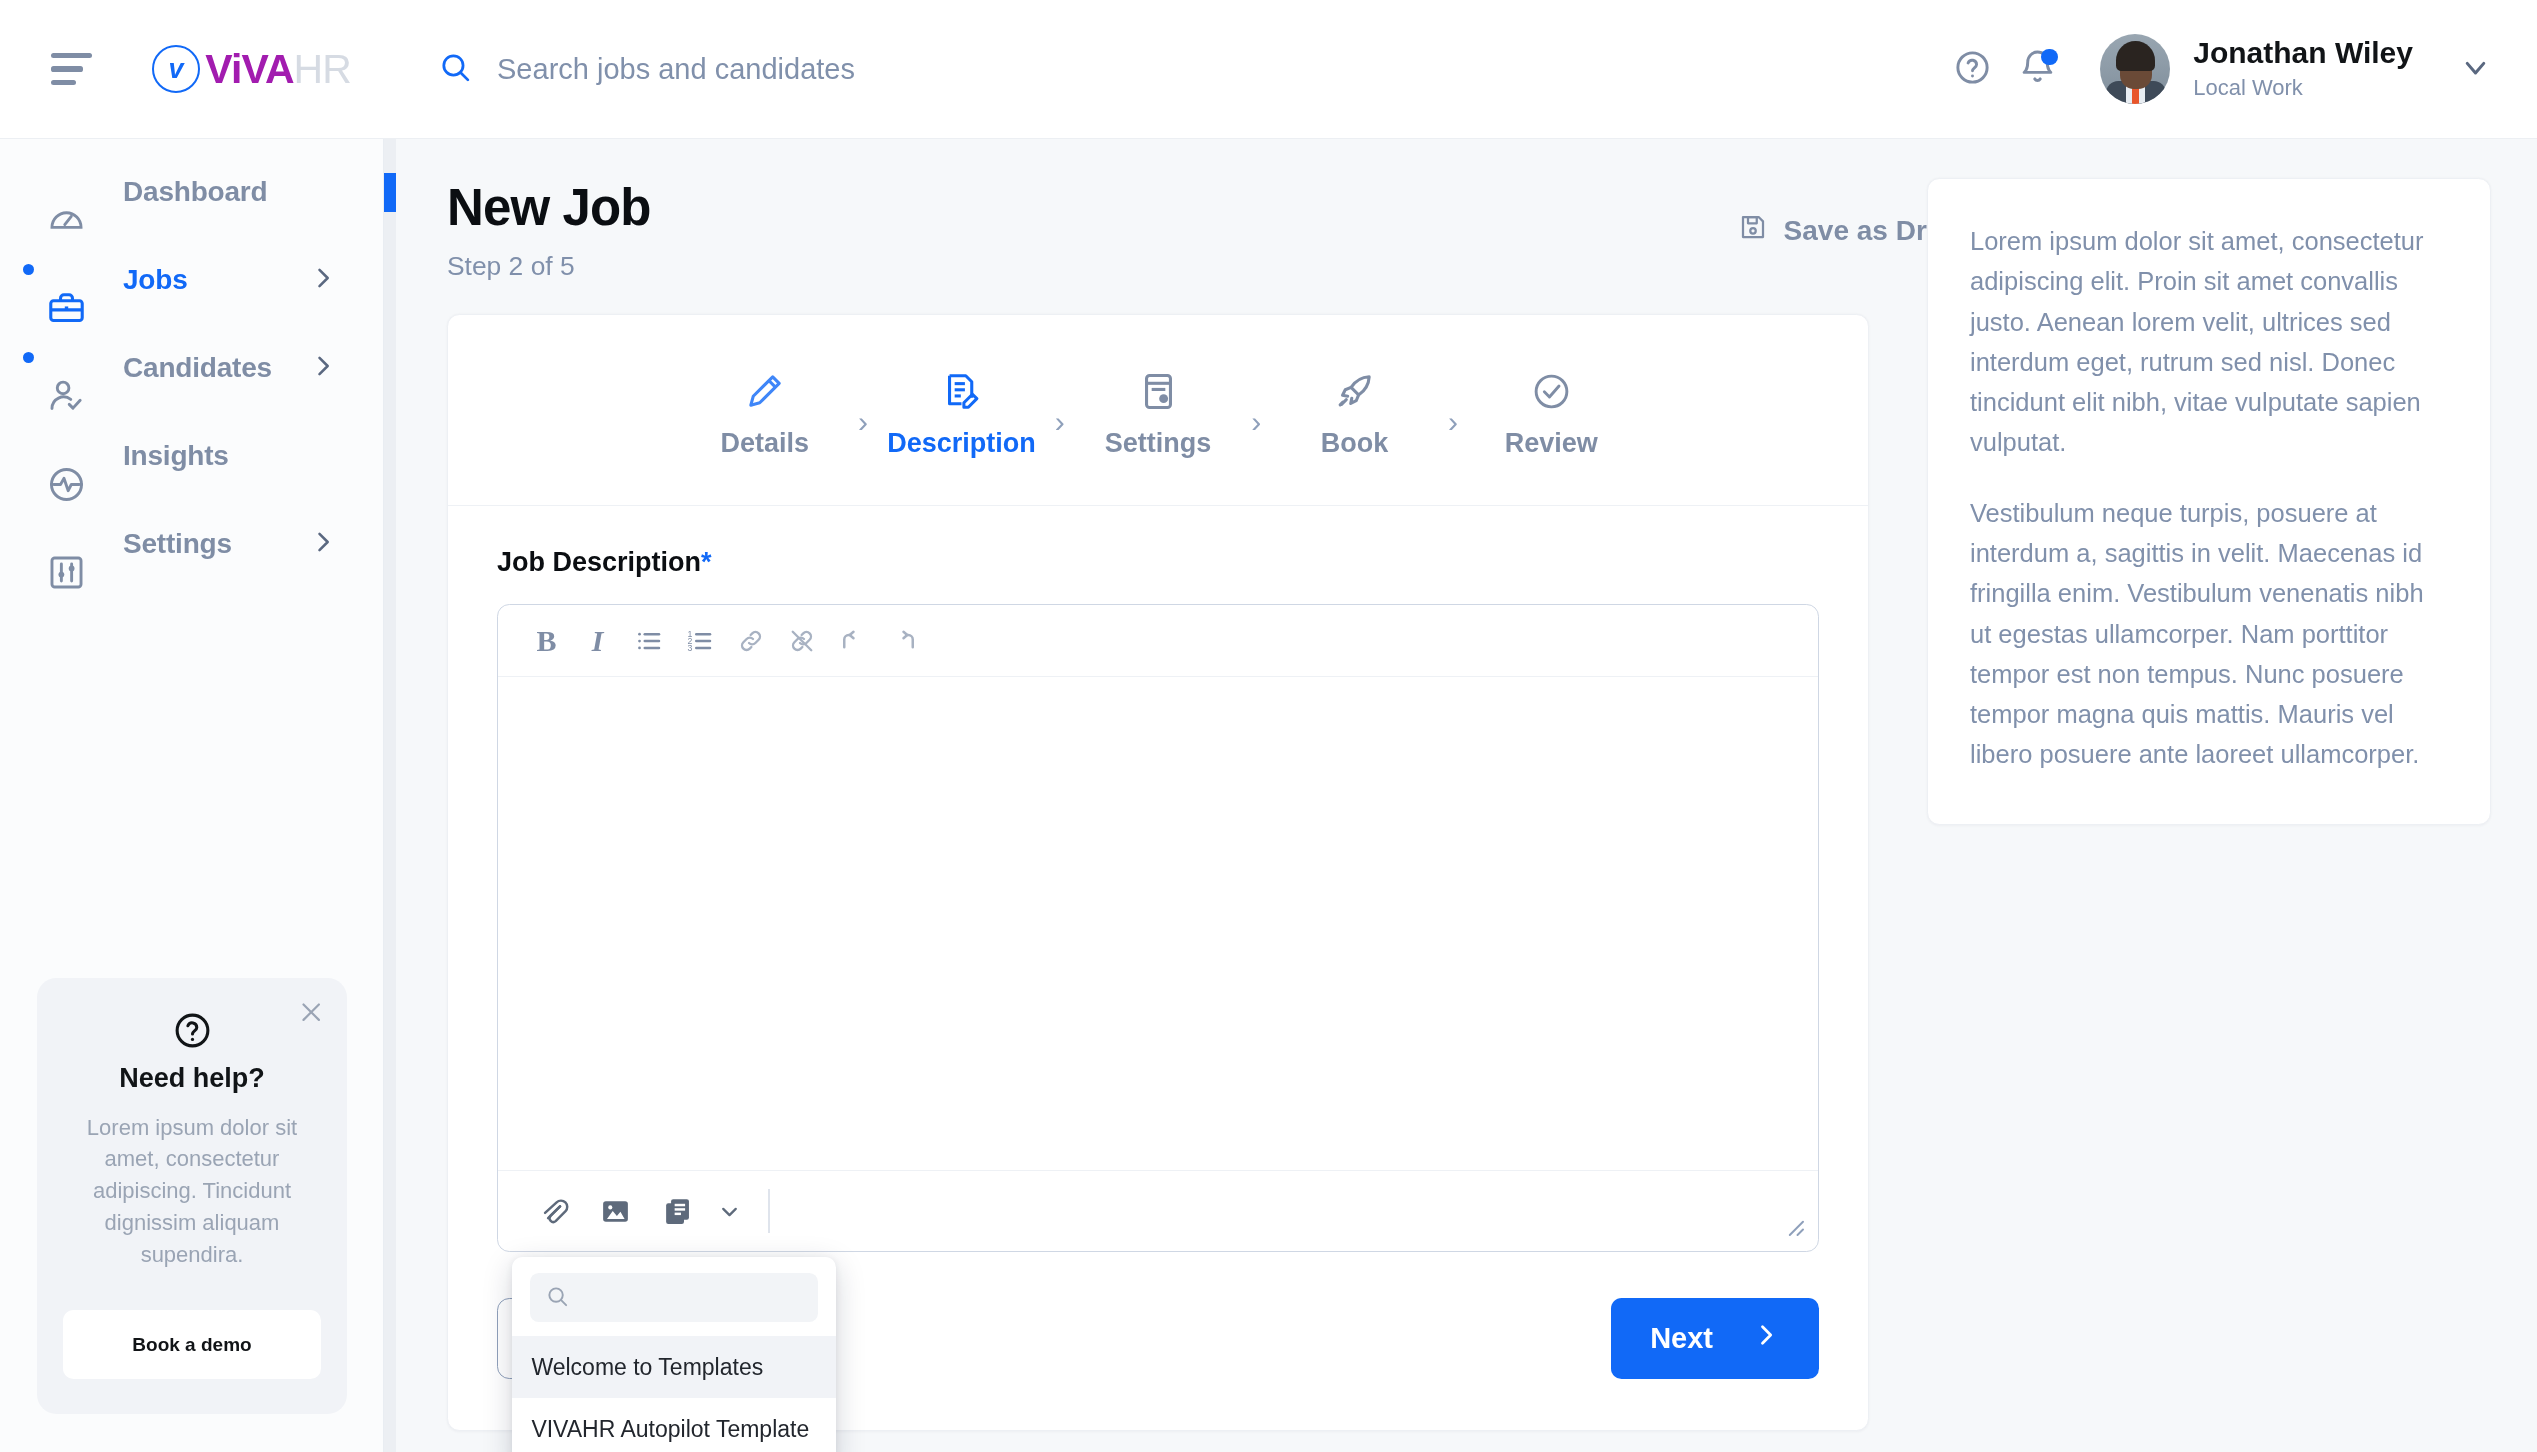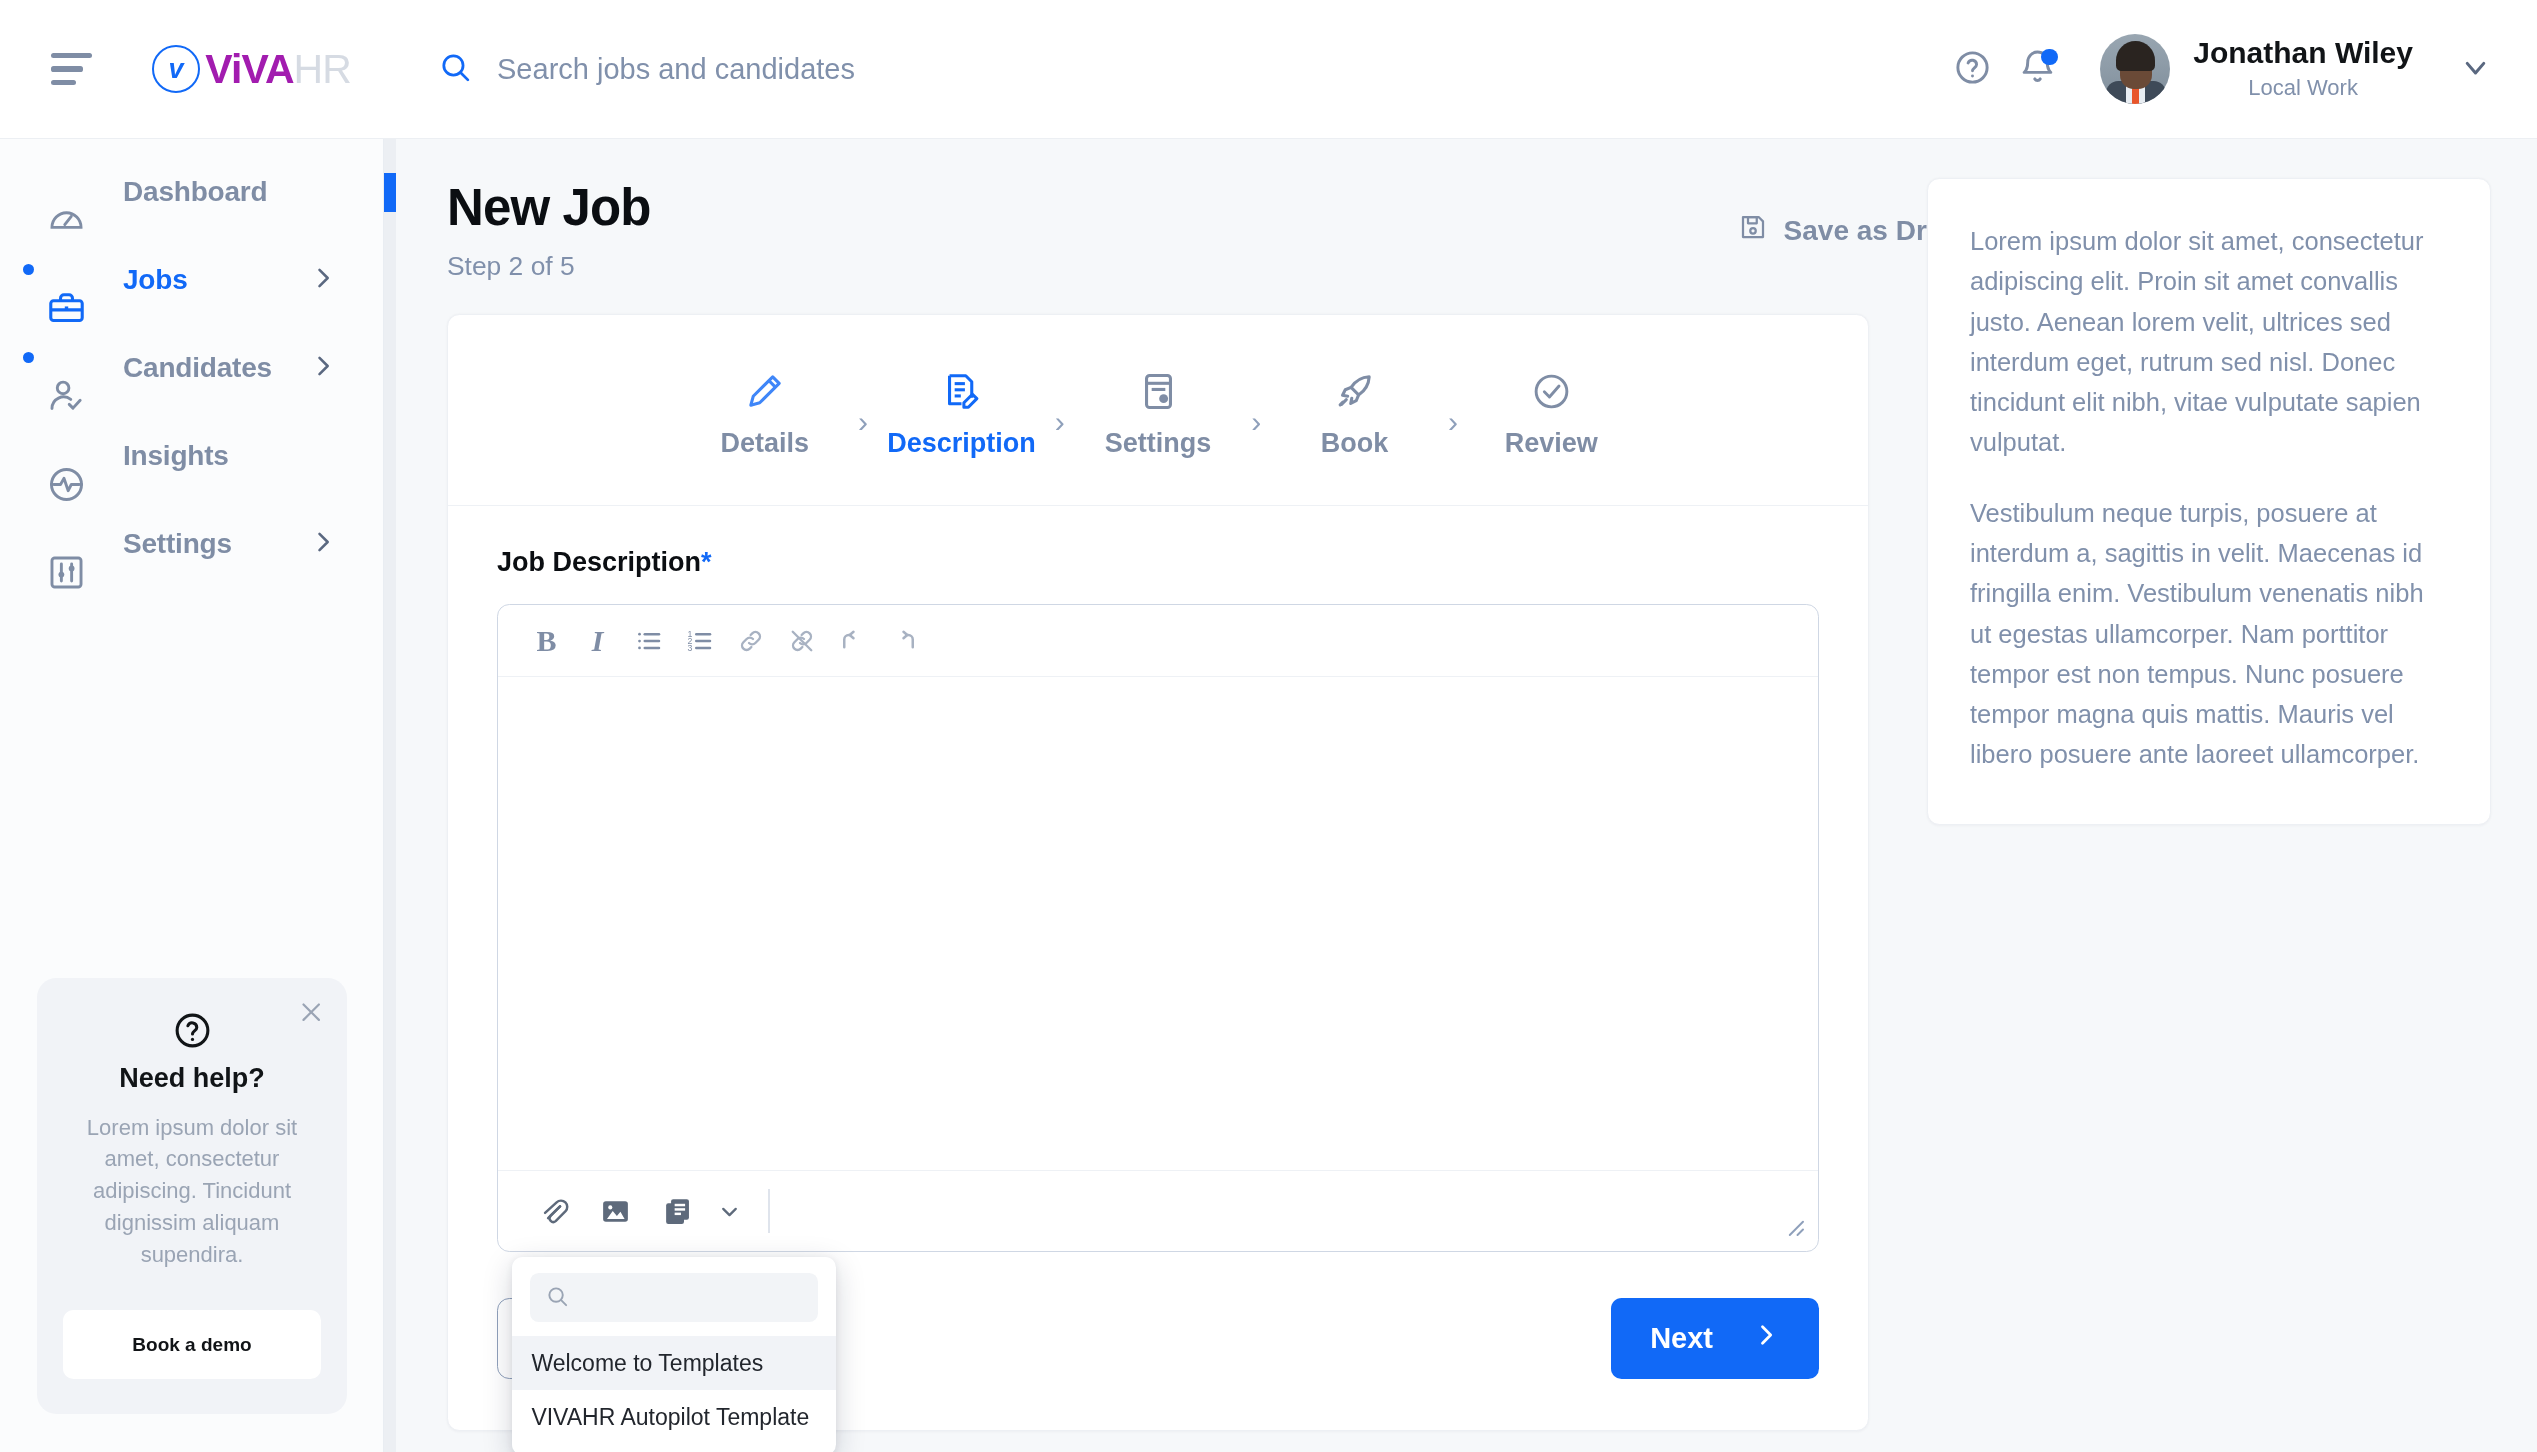--- a/index.html
+++ b/index.html
@@ -52,21 +52,21 @@
     background: linear-gradient(175deg,#9aa7b2 0%,#8e9ca8 45%,#7e8c99 100%);
     position: relative; flex-shrink: 0;
   }
   .avatar .hair { position: absolute; left: 16px; top: 7px; width: 39px; height: 30px; background: #2a2420; border-radius: 19.4px 19.4px 5.3px 5.3px; }
   .avatar .face { position: absolute; left: 19.4px; top: 17.6px; width: 32px; height: 37px; background: #6a4a37; border-radius: 16px 16px 14px 14px; }
   .avatar .suit { position: absolute; left: 5.3px; bottom: 0; width: 60px; height: 23px; background: #3e4a58; border-radius: 12.3px 12.3px 0 0; }
   .avatar .shirt { position: absolute; left: 25.5px; bottom: 0; width: 19.4px; height: 19.4px; background: #e8edf2; }
   .avatar .tie { position: absolute; left: 32px; bottom: 0; width: 7px; height: 17.6px; background: #e8552a; }
   .user-text { margin-left: 23px; }
   .user-name { font-size: 30px; font-weight: 700; color: #111417; line-height: 1.15; white-space: nowrap; }
-  .user-org { font-size: 22px; color: #8090ab; line-height: 1.3; margin-top: 3.5px; text-align: center; }
+  .user-org { font-size: 22px; color: #8090ab; line-height: 1.3; margin-top: 3.5px; }
   .user-caret { margin-left: 46px; cursor: pointer; }
 
   
   .sidebar {
     position: absolute; top: 139px; left: 0;
     width: 384px; height: 1314px;
     background: #fbfcfd;
     border-right: 0.9px solid #e9edf2;
   }
   .nav { padding-top: 37px; }
@@ -196,21 +196,21 @@
   .dd-search {
     display: flex; align-items: center; gap: 12.3px;
     height: 49px; background: #f2f4f7; border-radius: 8.8px; padding: 0 16px;
   }
   .dd-search input {
     border: none; outline: none; background: transparent;
     font-family: "Liberation Sans", sans-serif;
     font-size: 21px; color: #2d3a52; width: 100%;
   }
   .dd-item {
-    height: 54px; display: flex; align-items: center;
+    height: 62px; display: flex; align-items: center;
     padding: 0 19.4px; font-size: 23px; color: #22262d; cursor: pointer;
   }
   .dd-item.highlight { background: #f1f3f7; }
 
   
   .card-nav { display: flex; align-items: center; justify-content: space-between; margin-top: 46px; }
   .btn-back {
     display: flex; align-items: center; gap: 26.4px;
     height: 81px; padding: 0 41px;
     background: #ffffff; border: 1.8px solid #8fa0bb; border-radius: 12.3px;

